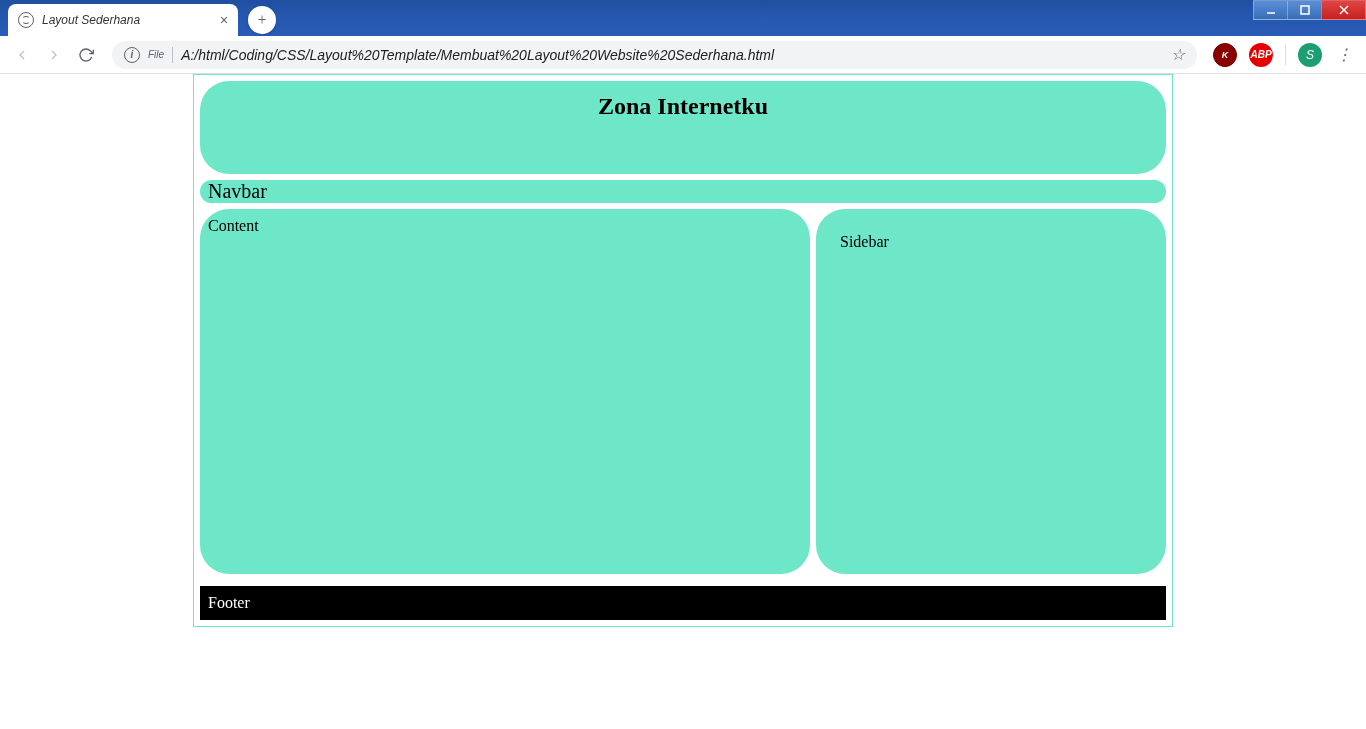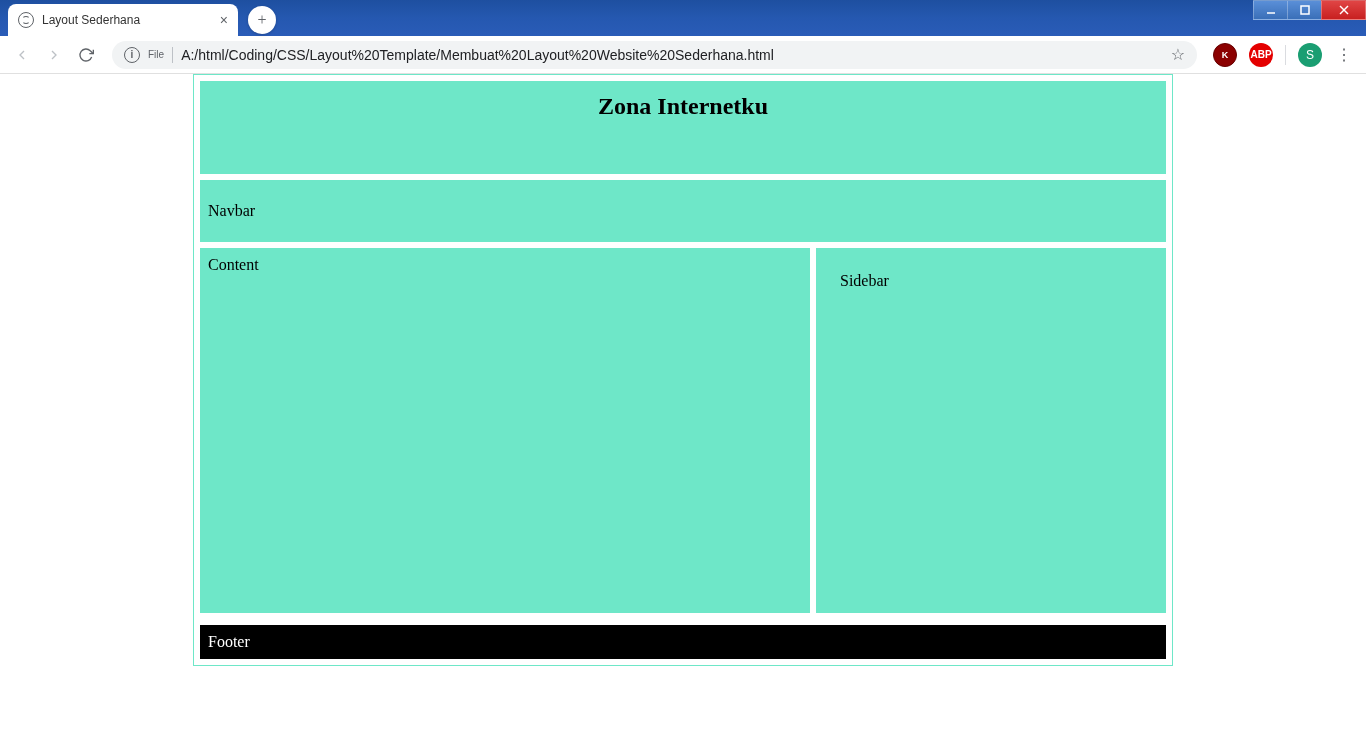--- a/index.html
+++ b/index.html
@@ -11,20 +11,21 @@
       font-family: "Times New Roman", serif;
       background: #fff;
       width: 1366px;
       height: 729px;
       overflow: hidden;
     }
     
     .browser-chrome {
       width: 100%;
       background: #84cc16;
+      font-style: italic;
     }
     .window-controls {
       position: absolute;
       right: 0;
       top: 0;
       display: flex;
       z-index: 100;
     }
     .win-btn {
       width: 35px;
@@ -231,36 +232,37 @@
     .layout-wrap {
       width: 980px;
       margin: 0 auto;
       border: 1px solid #6ee7c8;
       padding: 6px;
       background: #fff;
     }
     .box {
       background: #6ee7c8;
       margin-bottom: 6px;
+      border-radius: 29px;
     }
     .header-box {
       text-align: center;
       padding: 12px 8px 50px 8px;
     }
     .header-box h2 {
       font-size: 24px;
       font-weight: bold;
       margin-bottom: 4px;
     }
     .header-box p {
       font-size: 16px;
     }
     .navbar-box {
-      padding: 22px 8px;
-      font-size: 16px;
+      padding: 0 8px;
+      font-size: 20px;
     }
     .columns {
       display: flex;
       gap: 6px;
       margin-bottom: 6px;
     }
     .content-box {
       flex: 0 0 610px;
       height: 365px;
       padding: 8px;

